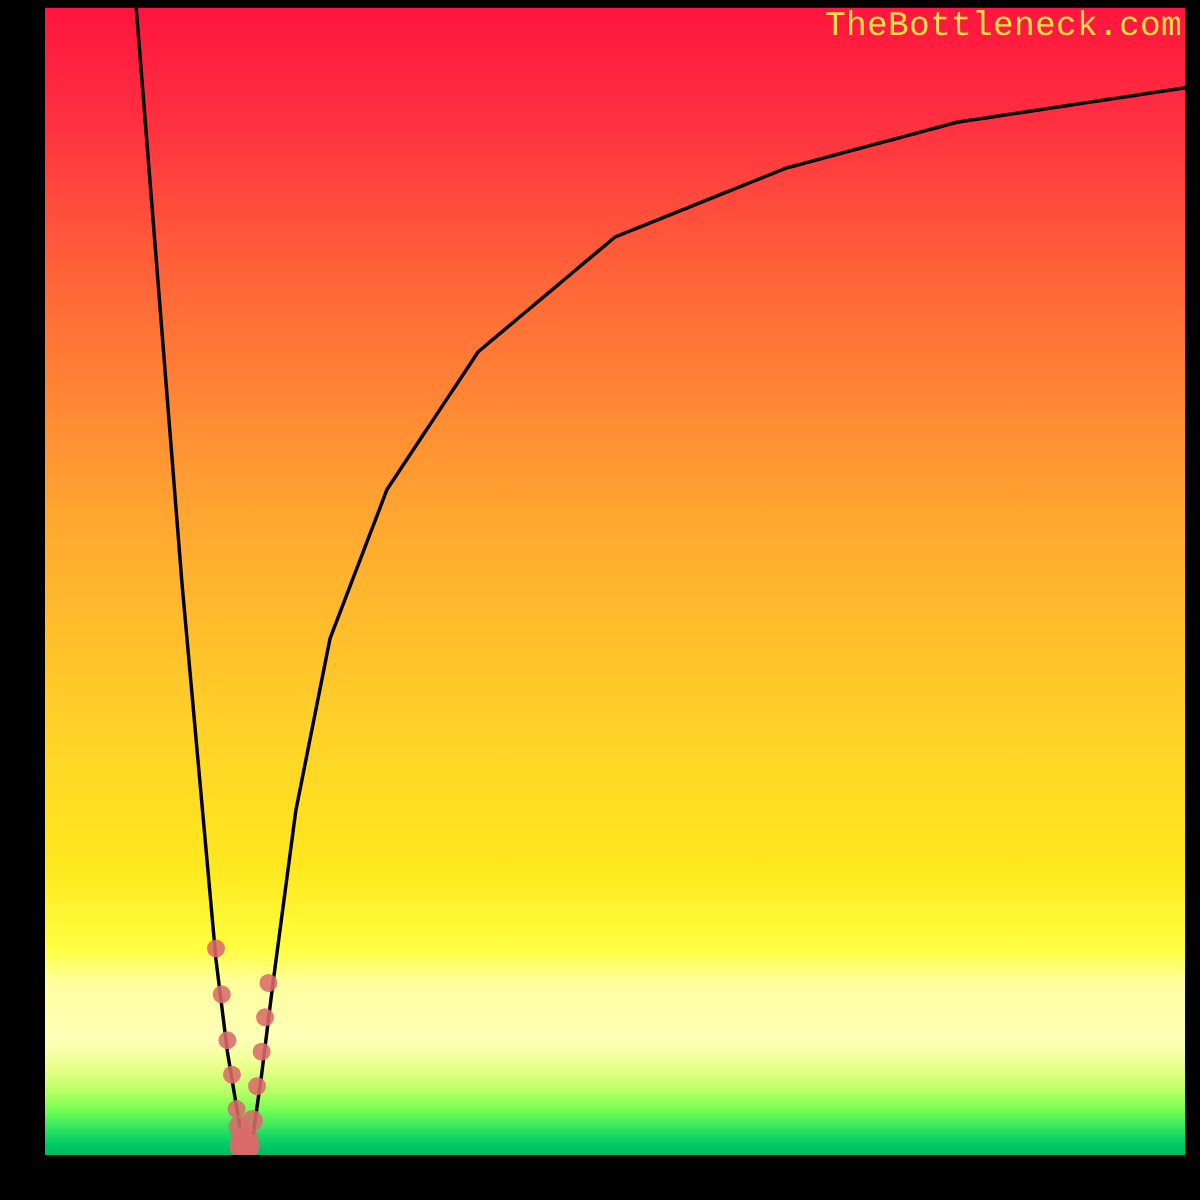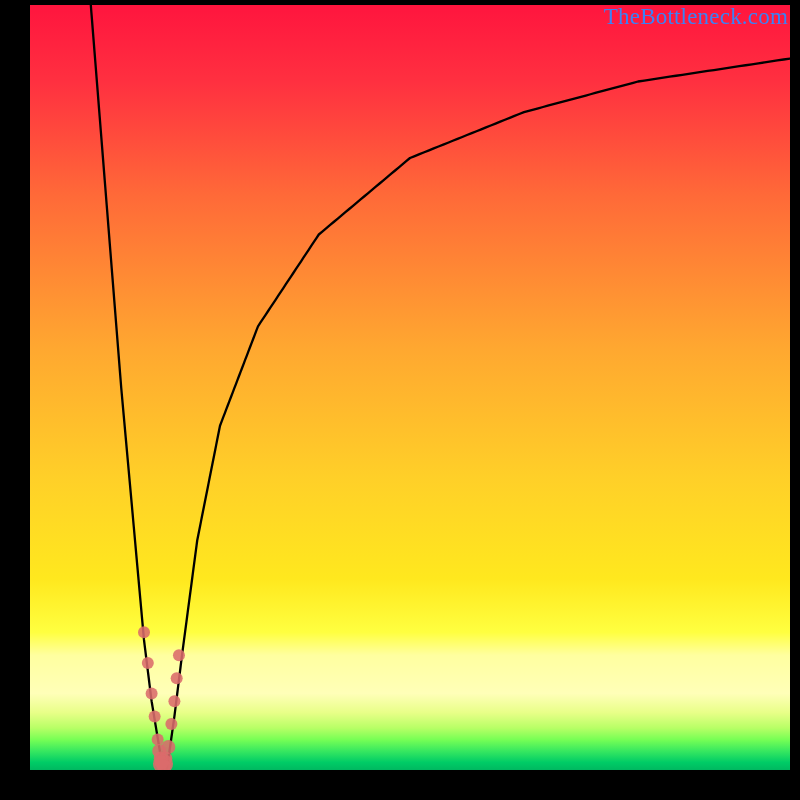--- a/index.html
+++ b/index.html
@@ -22,24 +22,24 @@
     position: absolute;
     left: 0;
     top: 0;
     width: 100%;
     height: 100%;
   }
   .watermark {
     position: absolute;
     top: 4px;
     right: 12px;
-    font-family: Liberation Serif, serif;
+    font-family: Liberation Mono, monospace;
     font-size: 23px;
     font-weight: 500;
-    color: #3b82f6;
+    color: #fde047;
     letter-spacing: 0.2px;
   }
   svg.curves {
     position: absolute;
     left: 0;
     top: 0;
     width: 100%;
     height: 100%;
   }
 </style>

